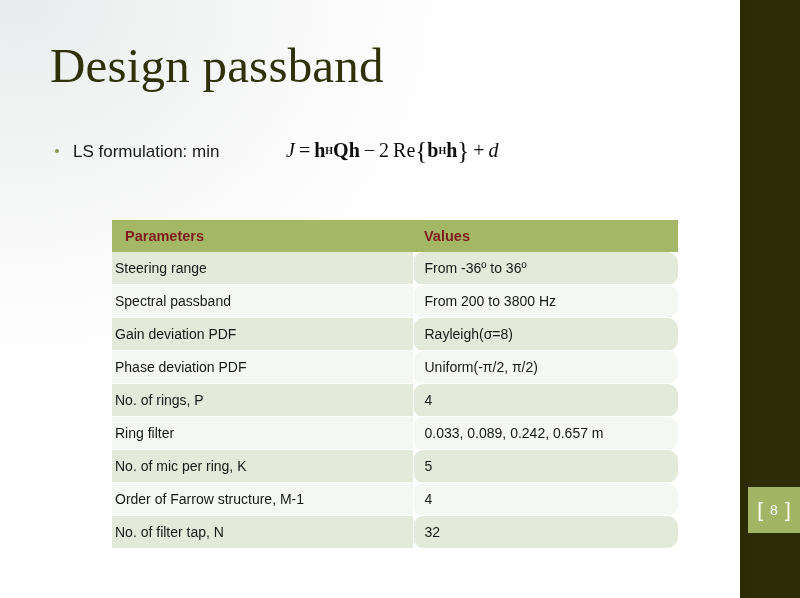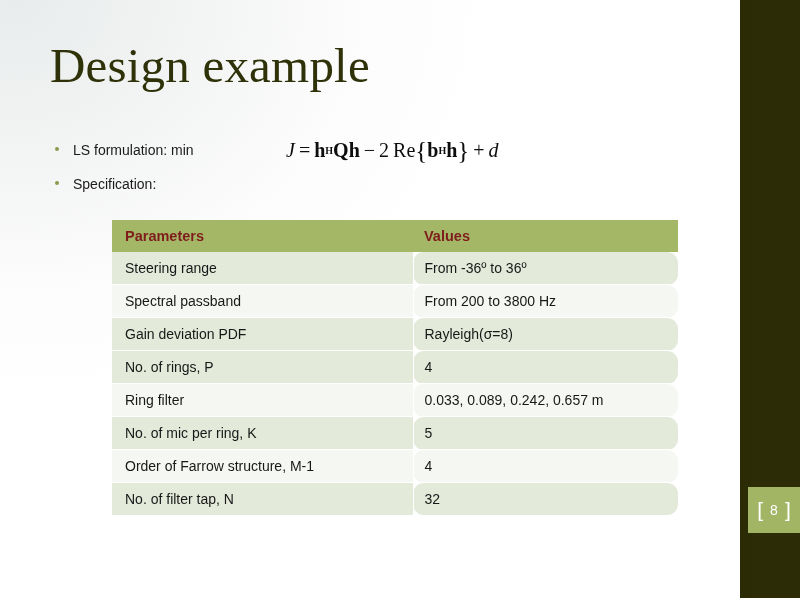--- a/index.html
+++ b/index.html
@@ -95,21 +95,21 @@
     height: 4px;
     background: #8a9b4e;
     border-radius: 50%;
     margin-right: 14px;
     position: relative;
     top: -4px;
     flex: 0 0 auto;
   }
   .bullet-text {
     font-family: "Liberation Sans", sans-serif;
-    font-size: 14px;
+    font-size: 17px;
     color: #1a1a1a;
   }
 
   
   #formula {
     position: absolute;
     left: 286px;
     top: 139px;
     font-family: "Liberation Serif", serif;
     font-size: 20px;
@@ -158,21 +158,21 @@
     padding: 7px 0 7px 13px;
     height: 18px;
     border: none;
   }
   #spec-table th.hdr2 { padding-left: 11px; }
 
   #spec-table td {
     font-size: 14px;
     color: #181818;
     text-align: left;
-    padding: 7px 0 7px 13px;
+    padding: 7px 0 7px 3px;
     height: 18px;
     border: none;
     border-bottom: 1.5px solid #ffffff;
     border-right: 1.5px solid #ffffff;
   }
   #spec-table td.v { padding-left: 11px; border-right: none; border-radius: 11px; }
   #spec-table tr.odd td { background: #e3eada; }
   #spec-table tr.even td { background: #f5f8f2; }
   #spec-table tr:last-child td { border-bottom: none; }
 </style>
@@ -183,21 +183,21 @@
 
   <div class="right-bar"></div>
   <div class="right-bar-inner"></div>
 
   <div class="slide-num-box">
     <span class="brk left">[</span>
     <span class="num">8</span>
     <span class="brk right">]</span>
   </div>
 
-  <div id="title">Design example</div>
+  <div id="title">Design passband</div>
 
   <div class="bullet-row" id="bullet-1">
     <span class="bullet-dot"></span>
     <span class="bullet-text">LS formulation: min</span>
   </div>
 
   <div id="formula">
     <span class="it">J</span>
     <span class="sp"></span>
     <span class="up">=</span>
@@ -216,24 +216,20 @@
     <span class="bf">b</span>
       <sup>H</sup>
       <span class="bf">h</span>
     <span class="brace">}</span>
     <span class="sp"></span>
     <span class="up">+</span>
     <span class="sp"></span>
     <span class="it">d</span>
   </div>
 
-  <div class="bullet-row" id="bullet-2">
-    <span class="bullet-dot"></span>
-    <span class="bullet-text">Specification:</span>
-  </div>
 
   <table id="spec-table">
     <colgroup>
         <col class="c1">
         <col class="c2">
       </colgroup>
     <thead>
       <tr>
         <th class="hdr1">Parameters</th>
         <th class="hdr2">Values</th>
@@ -245,20 +241,24 @@
         <td class="v">From -36º to 36º</td>
       </tr>
       <tr class="even">
         <td class="p">Spectral passband</td>
         <td class="v">From 200 to 3800 Hz</td>
       </tr>
       <tr class="odd">
         <td class="p">Gain deviation PDF</td>
         <td class="v">Rayleigh(σ=8)</td>
       </tr>
+      <tr class="even">
+        <td class="p">Phase deviation PDF</td>
+        <td class="v">Uniform(-π/2, π/2)</td>
+      </tr>
       <tr class="odd">
         <td class="p">No. of rings, P</td>
         <td class="v">4</td>
       </tr>
       <tr class="even">
         <td class="p">Ring filter</td>
         <td class="v">0.033, 0.089, 0.242, 0.657 m</td>
       </tr>
       <tr class="odd">
         <td class="p">No. of mic per ring, K</td>

